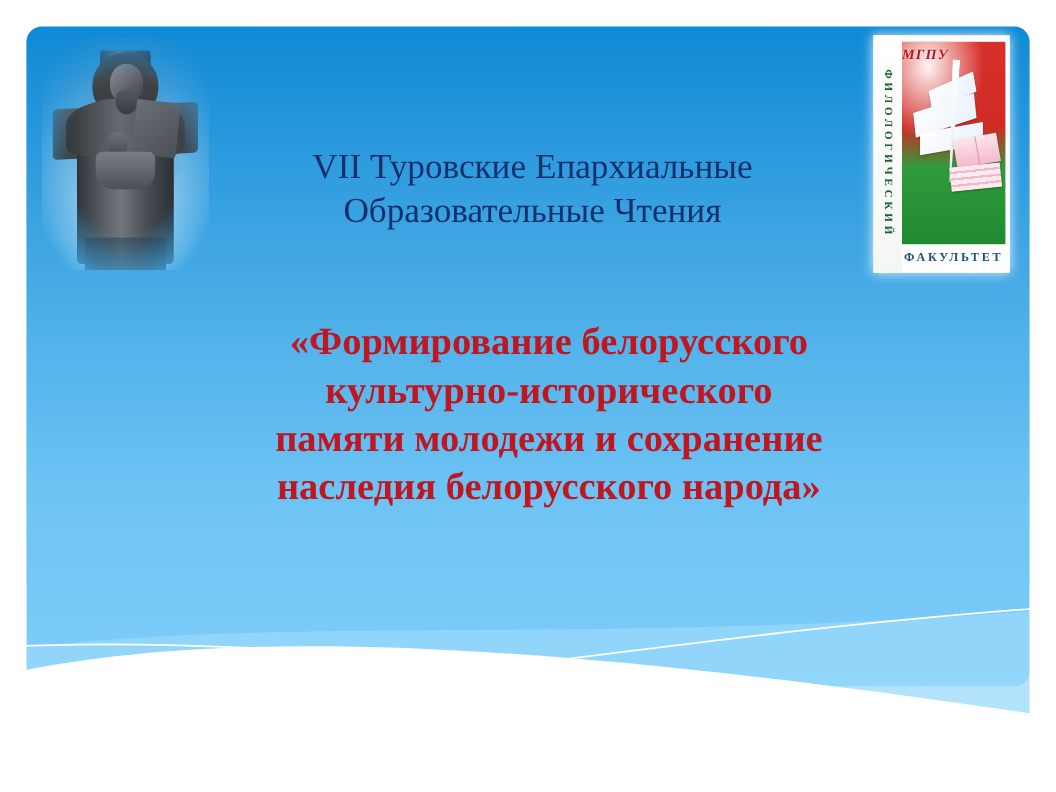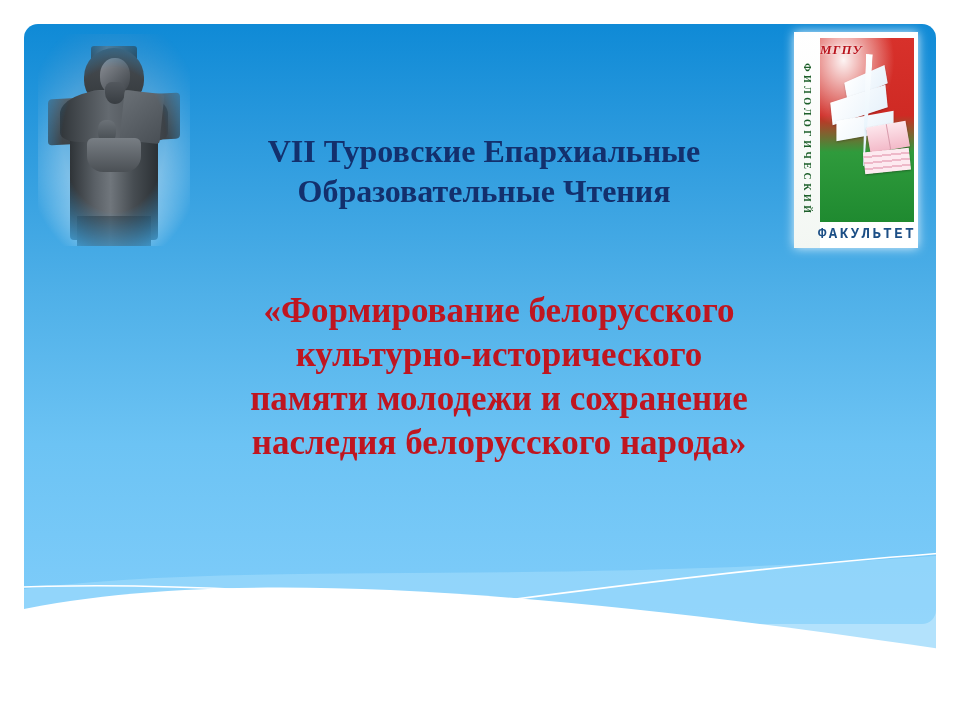--- a/index.html
+++ b/index.html
@@ -140,30 +140,30 @@
   }
   #logo .stack{
     position:absolute;right:4px;top:112px;width:46px;height:22px;
     background:repeating-linear-gradient(to bottom,#fdeaf0 0 4px,#eeb9c9 4px 6px);
     transform:rotate(-6deg);
     box-shadow:0 1px 2px rgba(0,0,0,.3);
   }
   #logo .fac{
     position:absolute;left:26px;right:4px;bottom:4px;height:20px;
     display:flex;align-items:center;justify-content:center;
-    font-family:Liberation Mono, monospace;font-weight:bold;font-size:14px;
+    font-family:Liberation Serif, serif;font-weight:bold;font-size:11px;
     letter-spacing:2.5px;color:#1d4f86;
   }
 
   
   #title{
     position:absolute;left:150px;top:108px;width:620px;
     text-align:center;
     font-family:"Liberation Serif", serif;
-    font-weight:bold;font-size:32px;line-height:1.24;
+    font-weight:normal;font-size:32px;line-height:1.24;
     color:#13306d;
   }
   #subtitle{
     position:absolute;left:110px;top:265px;width:730px;
     text-align:center;
     font-family:"Liberation Serif", serif;
     font-weight:bold;font-size:35px;line-height:1.26;
     color:#bf1620;
   }
   #title .ln,#subtitle .ln{display:block;}

